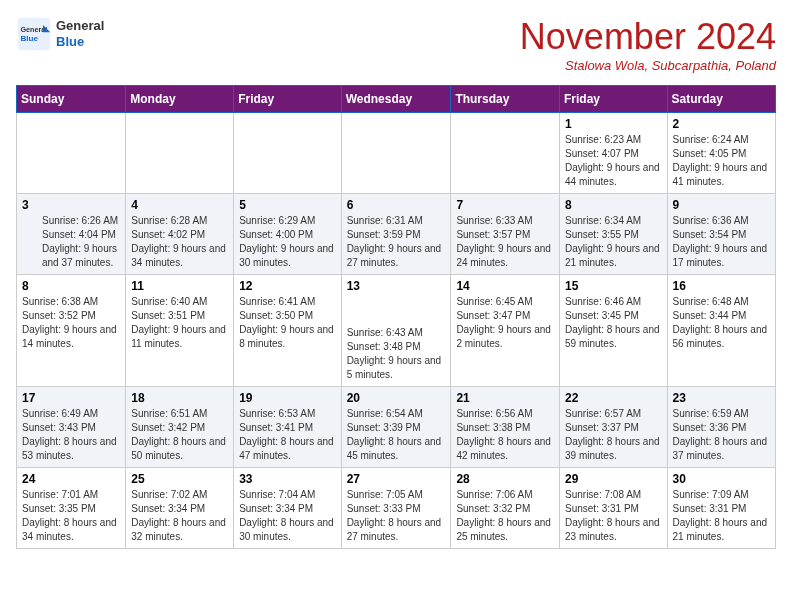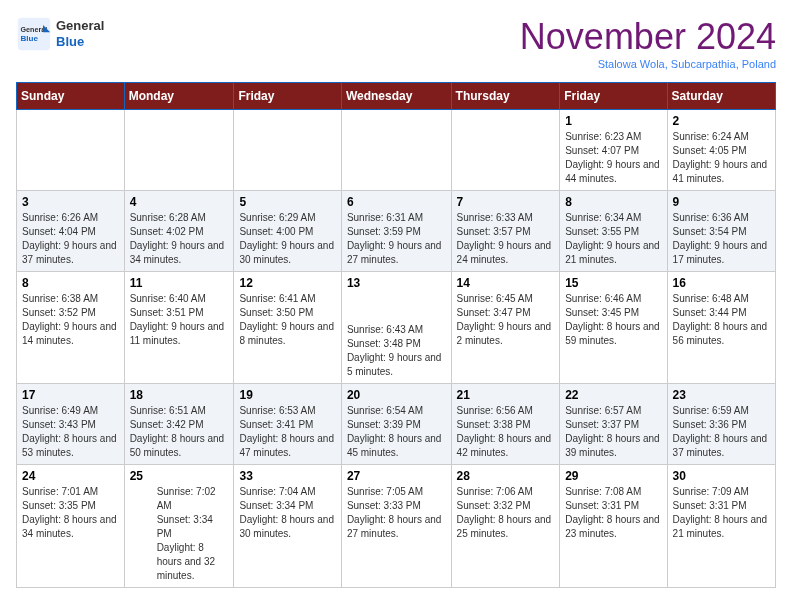--- a/index.html
+++ b/index.html
@@ -31,33 +31,34 @@
     .logo-icon {
       width: 36px;
       height: 36px;
     }
     .title-block {
       text-align: right;
     }
     .month-title {
       font-size: 36px;
       font-weight: normal;
-      color: #701a75;
+      color: #b91c1c;
     }
     .location-subtitle {
-      font-size: 11px;
-      color: #3b82f6;
+      font-size: 13px;
+      color: #b91c1c;
+      font-style: italic;
     }
     .calendar-table {
       width: 100%;
       border-collapse: collapse;
       font-size: 11px;
     }
     .calendar-table thead tr th {
-      background: #7f1d1d;
+      background: #701a75;
       color: #fff;
       padding: 6px 4px;
       font-size: 12px;
       font-weight: bold;
       border: 1px solid #1565c0;
       text-align: left;
     }
     .calendar-table tbody tr td {
       border: 1px solid #ccc;
       vertical-align: top;
@@ -139,21 +140,21 @@
         <td>
           <span class="day-number">2</span>
           <div class="day-info" style="white-space: pre-line;">Sunrise: 6:24 AM
 Sunset: 4:05 PM
 Daylight: 9 hours and 41 minutes.</div>
         </td>
       </tr>
       <tr>
         <td>
           <span class="day-number">3</span>
-          <div class="day-info" style="white-space: pre-line;">Sunrise: 6:26 AM
+          <div class="day-info" style="white-space: pre-line; margin-left: 20px;">Sunrise: 6:26 AM
 Sunset: 4:04 PM
 Daylight: 9 hours and 37 minutes.</div>
         </td>
         <td>
           <span class="day-number">4</span>
           <div class="day-info" style="white-space: pre-line;">Sunrise: 6:28 AM
 Sunset: 4:02 PM
 Daylight: 9 hours and 34 minutes.</div>
         </td>
         <td>
@@ -277,21 +278,21 @@
       </tr>
       <tr>
         <td>
           <span class="day-number">24</span>
           <div class="day-info" style="white-space: pre-line;">Sunrise: 7:01 AM
 Sunset: 3:35 PM
 Daylight: 8 hours and 34 minutes.</div>
         </td>
         <td>
           <span class="day-number">25</span>
-          <div class="day-info" style="white-space: pre-line; margin-left: 27px;">Sunrise: 7:02 AM
+          <div class="day-info" style="white-space: pre-line;">Sunrise: 7:02 AM
 Sunset: 3:34 PM
 Daylight: 8 hours and 32 minutes.</div>
         </td>
         <td>
           <span class="day-number">33</span>
           <div class="day-info" style="white-space: pre-line;">Sunrise: 7:04 AM
 Sunset: 3:34 PM
 Daylight: 8 hours and 30 minutes.</div>
         </td>
         <td>

